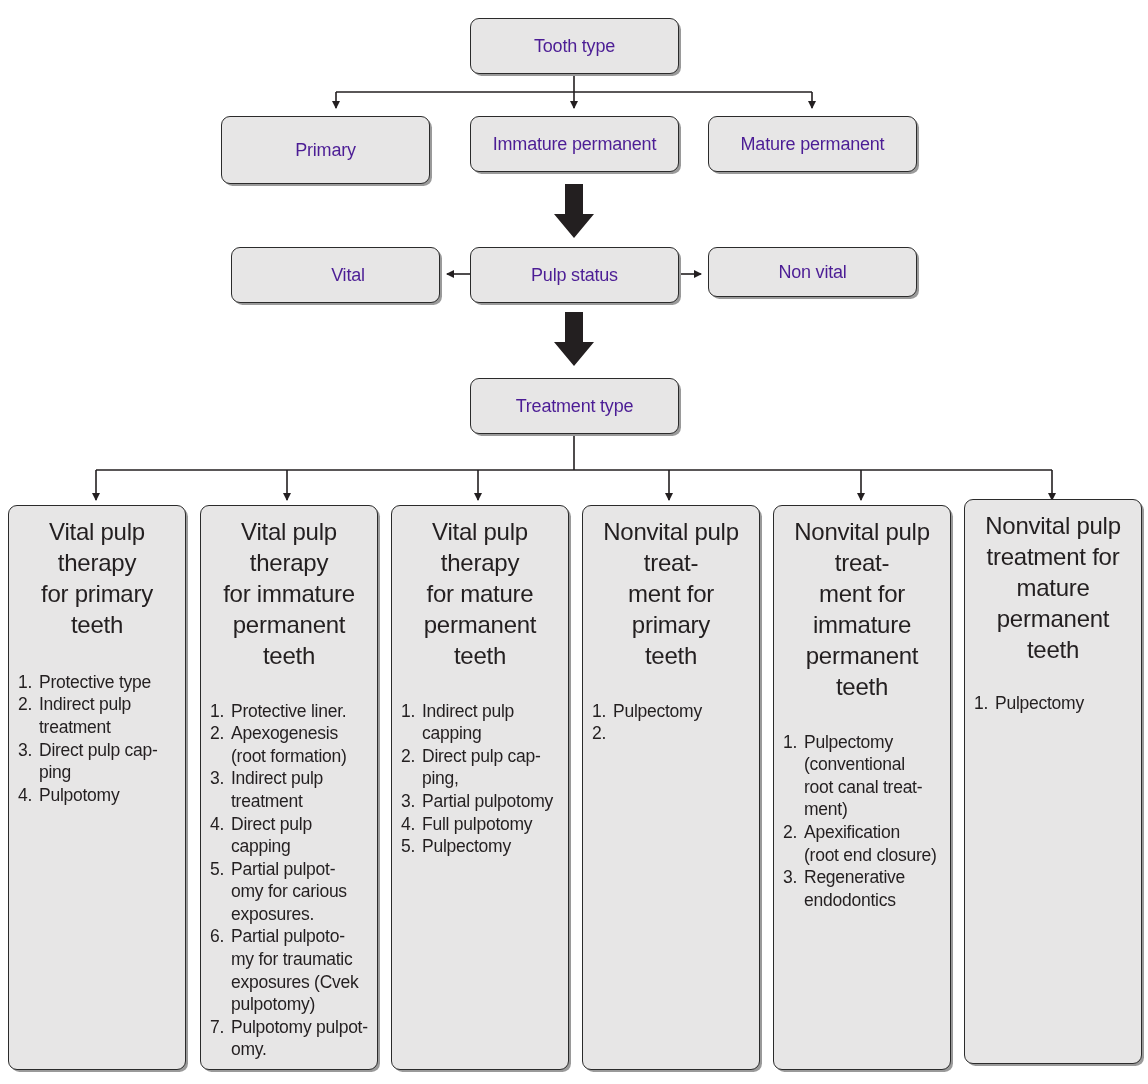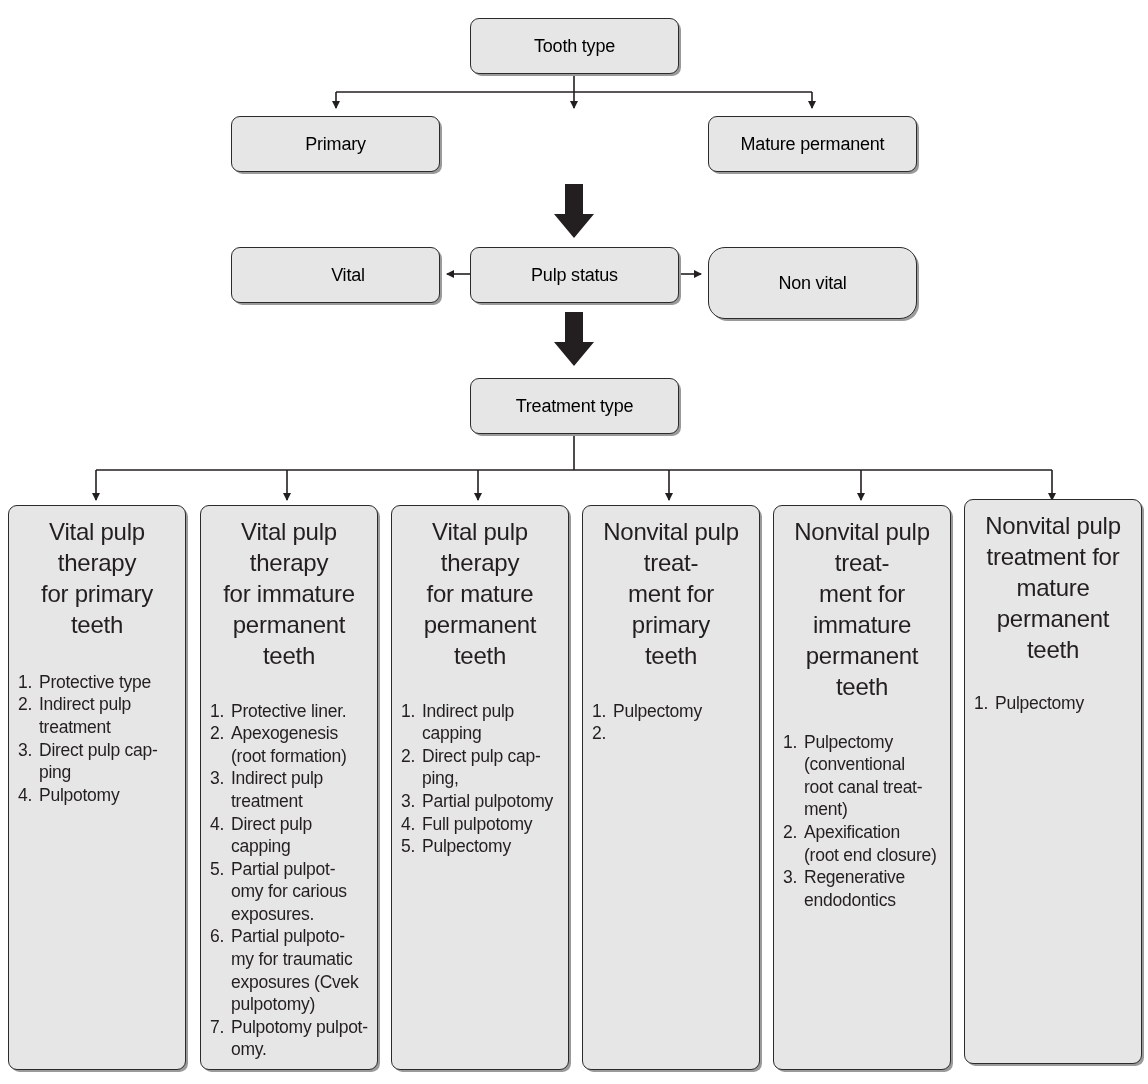--- a/index.html
+++ b/index.html
@@ -33,21 +33,21 @@
     box-sizing: border-box;
     background: #e7e6e6;
     border: 1.3px solid #2b2b2b;
     border-radius: 9px;
     box-shadow: 2.5px 2.5px 0 -0.5px #9a9a9a;
     display: flex;
     align-items: center;
     justify-content: center;
     font-size: 18px;
     letter-spacing: -0.2px;
-    color: #000000;
+    color: #4c1d95;
   }
   .node .node-label {
     display: block;
     text-align: center;
     line-height: 1.15;
   }
   
   .card {
     position: absolute;
     box-sizing: border-box;
@@ -139,34 +139,37 @@
       <path d="M669,470 L669,500" marker-end="url(#thinArrow)"></path>
       <path d="M861,470 L861,500" marker-end="url(#thinArrow)"></path>
       <path d="M1052,470 L1052,500" marker-end="url(#thinArrow)"></path>
     </g>
   </svg>
 
   <div class="node" style="left:470px; top:18px; width:209px; height:56px;">
     <span class="node-label">Tooth type</span>
   </div>
 
-  <div class="node" style="left:231px; top:116px; width:209px; height:56px;">
+  <div class="node" style="left:221px; top:116px; width:209px; height:68px;">
     <span class="node-label">Primary</span>
+  </div>
+  <div class="node" style="left:470px; top:116px; width:209px; height:56px;">
+    <span class="node-label">Immature permanent</span>
   </div>
   <div class="node" style="left:708px; top:116px; width:209px; height:56px;">
     <span class="node-label">Mature permanent</span>
   </div>
 
   <div class="node" style="left:231px; top:247px; width:209px; height:56px;padding-left:25px;">
     <span class="node-label">Vital</span>
   </div>
   <div class="node" style="left:470px; top:247px; width:209px; height:56px;">
     <span class="node-label">Pulp status</span>
   </div>
-  <div class="node" style="left:708px; top:247px; width:209px; height:72px;border-radius:17px;">
+  <div class="node" style="left:708px; top:247px; width:209px; height:50px;">
     <span class="node-label">Non vital</span>
   </div>
 
   <div class="node" style="left:470px; top:378px; width:209px; height:56px;">
     <span class="node-label">Treatment type</span>
   </div>
 
   <div class="card" style="left:8px; top:505px; width:178px; height:565px;">
     <span class="card-title">Vital pulp therapy
 for primary teeth</span>

